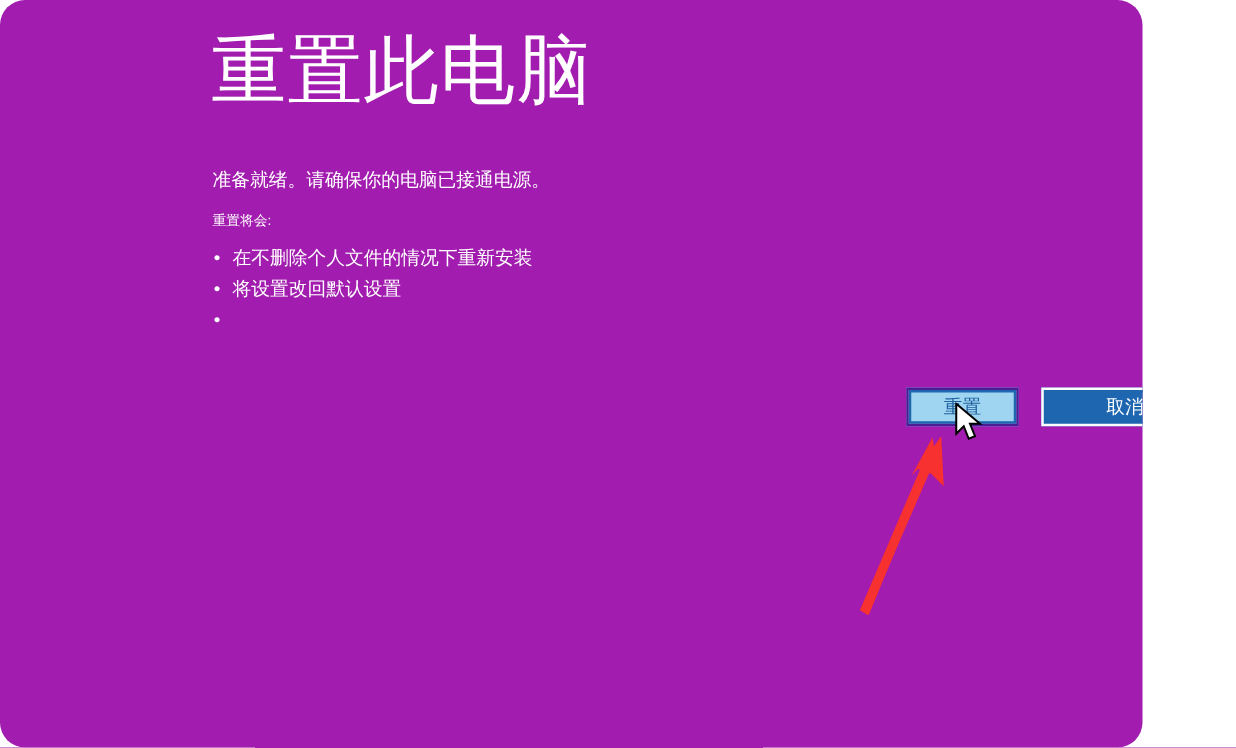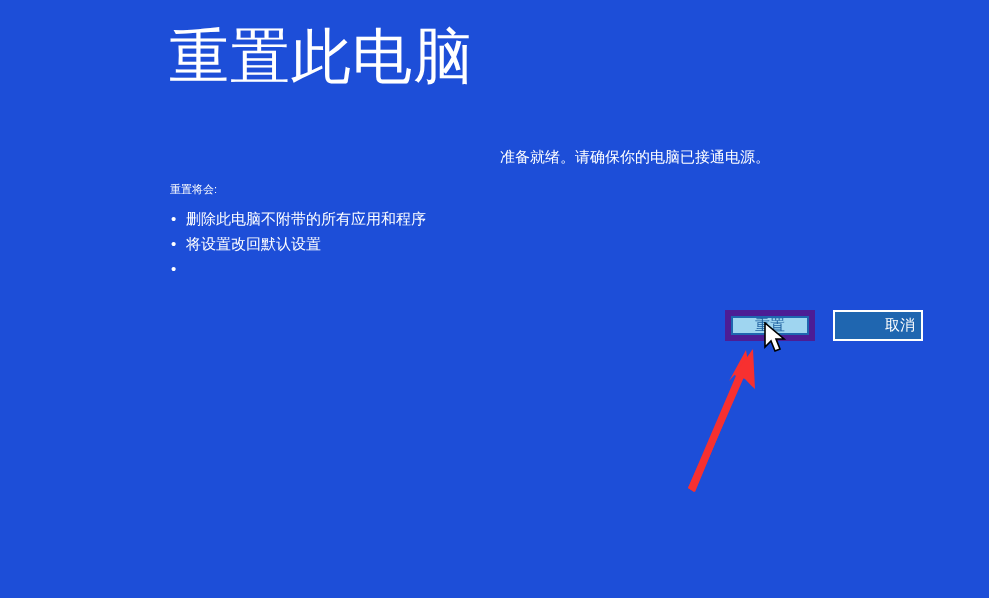--- a/index.html
+++ b/index.html
@@ -7,24 +7,25 @@
     padding: 0;
   }
   body {
     width: 989px;
     height: 598px;
     overflow: hidden;
     font-family: "Liberation Sans", "DejaVu Sans", sans-serif;
   }
   #screen {
     position: relative;
-    width: 989px;
+    width: 914px;
     height: 598px;
-    background: #1d4ed8;
+    background: #a21caf;
     overflow: hidden;
+    border-radius: 20px;
   }
   #page-title {
     position: absolute;
     left: 169px;
     top: 22px;
     font-size: 60px;
     line-height: 1.15;
     color: #ffffff;
     font-weight: 300;
     letter-spacing: 1px;
@@ -34,23 +35,22 @@
     position: absolute;
     left: 170px;
     top: 134px;
     width: 600px;
     color: #ffffff;
   }
   .intro-line {
     font-size: 15px;
     line-height: 22px;
     color: #ffffff;
-    margin: 12px 0 10px 0;
+    margin: 0 0 10px 0;
     white-space: nowrap;
-    text-align: right;
   }
   .lead-line {
     font-size: 11px;
     line-height: 22px;
     color: #ffffff;
     margin: 0 0 6px 0;
     white-space: nowrap;
   }
   #bullet-list {
     list-style: none;
@@ -91,21 +91,21 @@
     justify-content: center;
     border: 1px solid #ffffff;
     outline: none;
     padding: 0;
     cursor: default;
   }
   .win-button.primary-focus {
     background: #9fd5f0;
     color: #1e5f9e;
     box-shadow: inset 0 0 0 2px #1f66b0;
-    border: 6px solid #4c1d95;
+    border: 2px solid #4c1d95;
   }
   .win-button.secondary {
     background: #1f66b0;
     color: #ffffff;
     box-shadow: inset 0 0 0 2px #1f66b0;
     border: 2px solid #ffffff;
     padding-left: 44px;
   }
   #annotation-arrow {
     position: absolute;
@@ -132,21 +132,21 @@
   <div id="page-title">重置此电脑</div>
 
   <div id="body-block">
     <p class="intro-line">准备就绪。请确保你的电脑已接通电源。</p>
 
     <p class="lead-line">重置将会:</p>
 
     <ul id="bullet-list">
       <li>
         <span class="bullet-dot">•</span>
-        <span>删除此电脑不附带的所有应用和程序</span>
+        <span>在不删除个人文件的情况下重新安装</span>
       </li>
       <li>
         <span class="bullet-dot">•</span>
         <span>将设置改回默认设置</span>
       </li>
       <li>
         <span class="bullet-dot">•</span>
       </li>
     </ul>
   </div>

